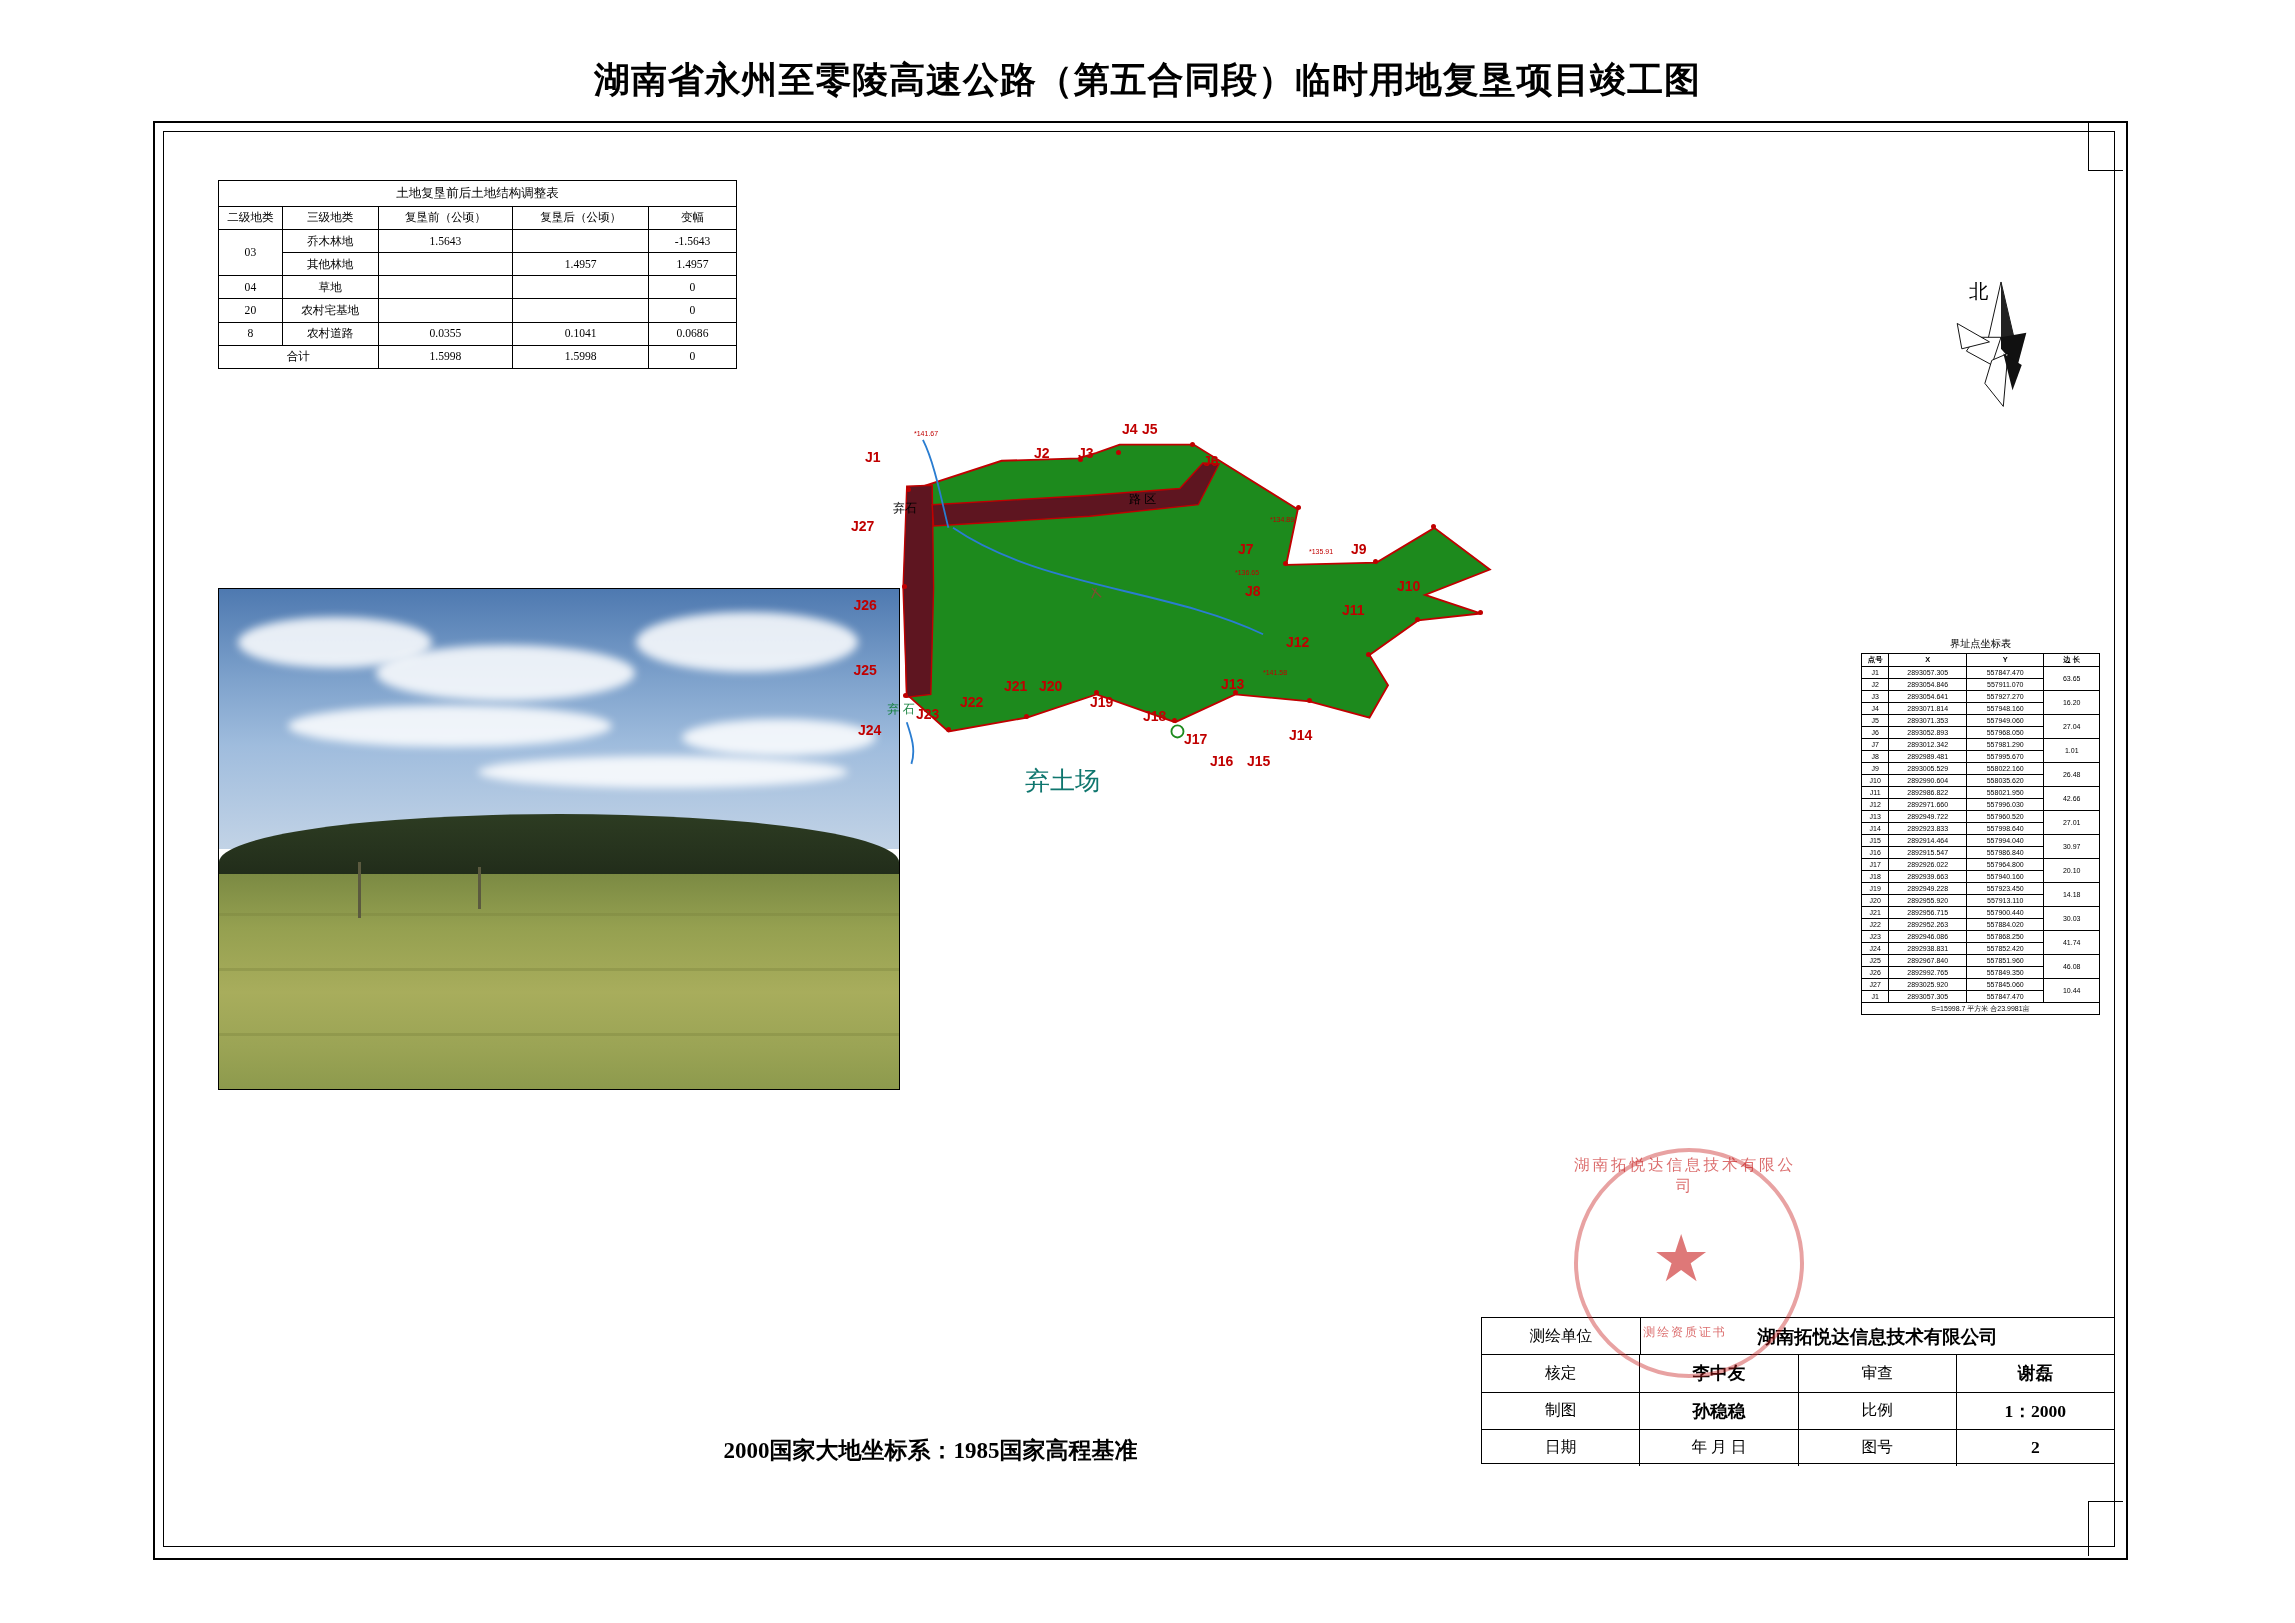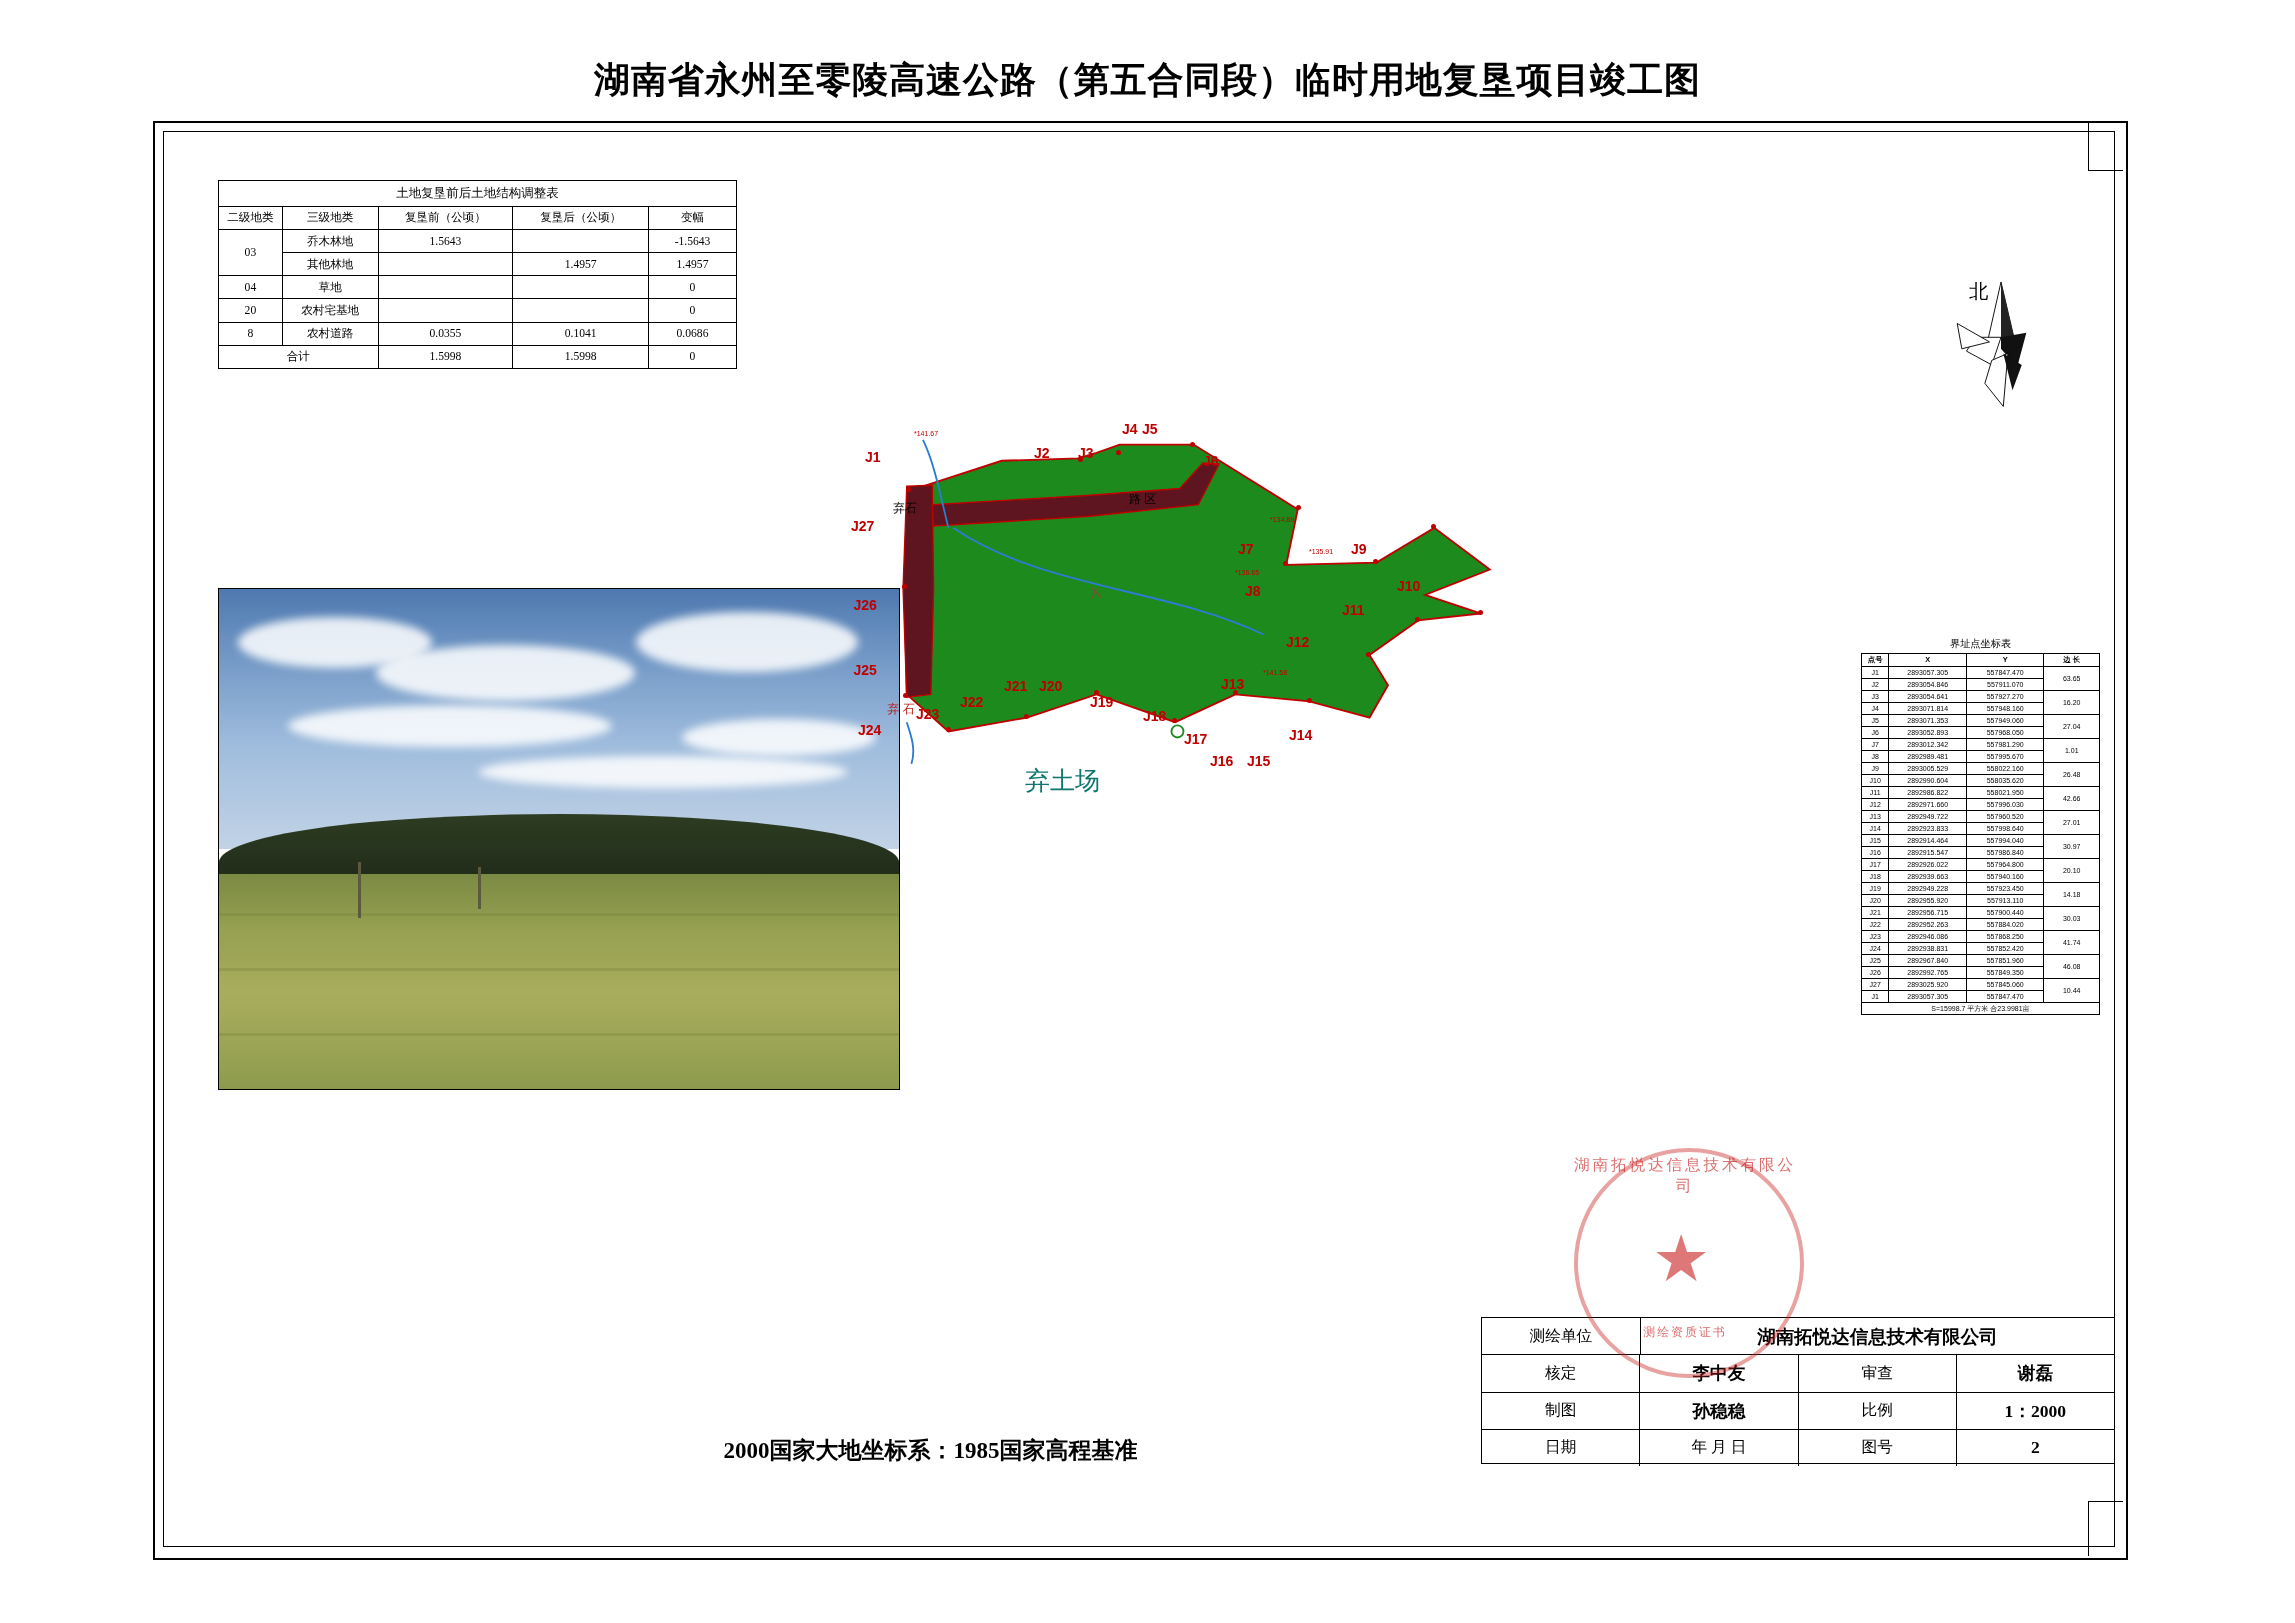--- a/index.html
+++ b/index.html
@@ -463,19 +463,19 @@
     <div class="ptdot" style="left:23px;  top:149px;"></div>
 
     <div class="elev" style="left:35px;  top:-4.6px;">*141.67</div>
     <div class="elev" style="left:391px; top:81px;">*134.89</div>
     <div class="elev" style="left:430px; top:113px;">*135.91</div>
     <div class="elev" style="left:356px; top:134px;">*136.65</div>
     <div class="elev" style="left:384px; top:234px;">*141.58</div>
 
     <div class="elev" style="left:14px;  top:65px; font-size:12px; color:#000;">弃石</div>
     <div class="elev" style="left:250px; top:56px; font-size:12px; color:#000;">路 区</div>
-    <div class="elev" style="left:8.3px;  top:266px; font-size:12px; color:#b91c1c;">弃 石</div>
+    <div class="elev" style="left:8.3px;  top:266px; font-size:12px; color:#15803d;">弃 石</div>
 
     <div class="bigtext" style="left:146px; top:329px;">弃土场</div>
   </div>
 
 </div>
 
 
 </body></html>

